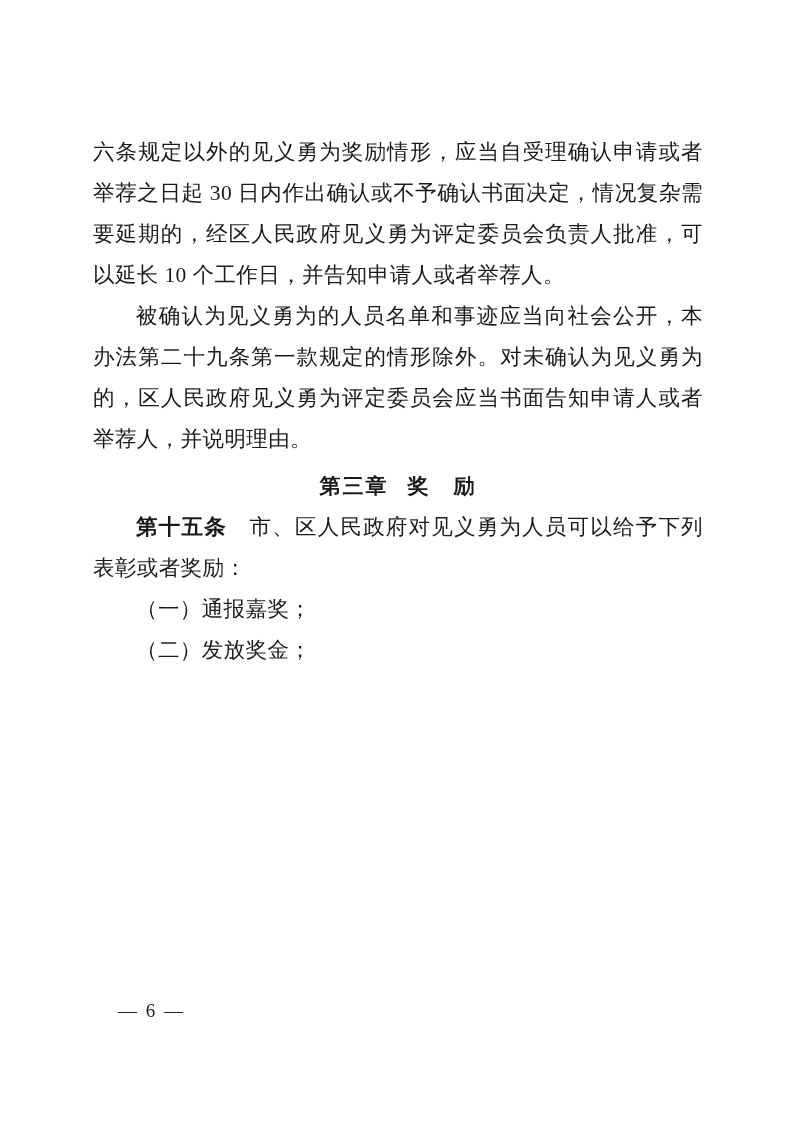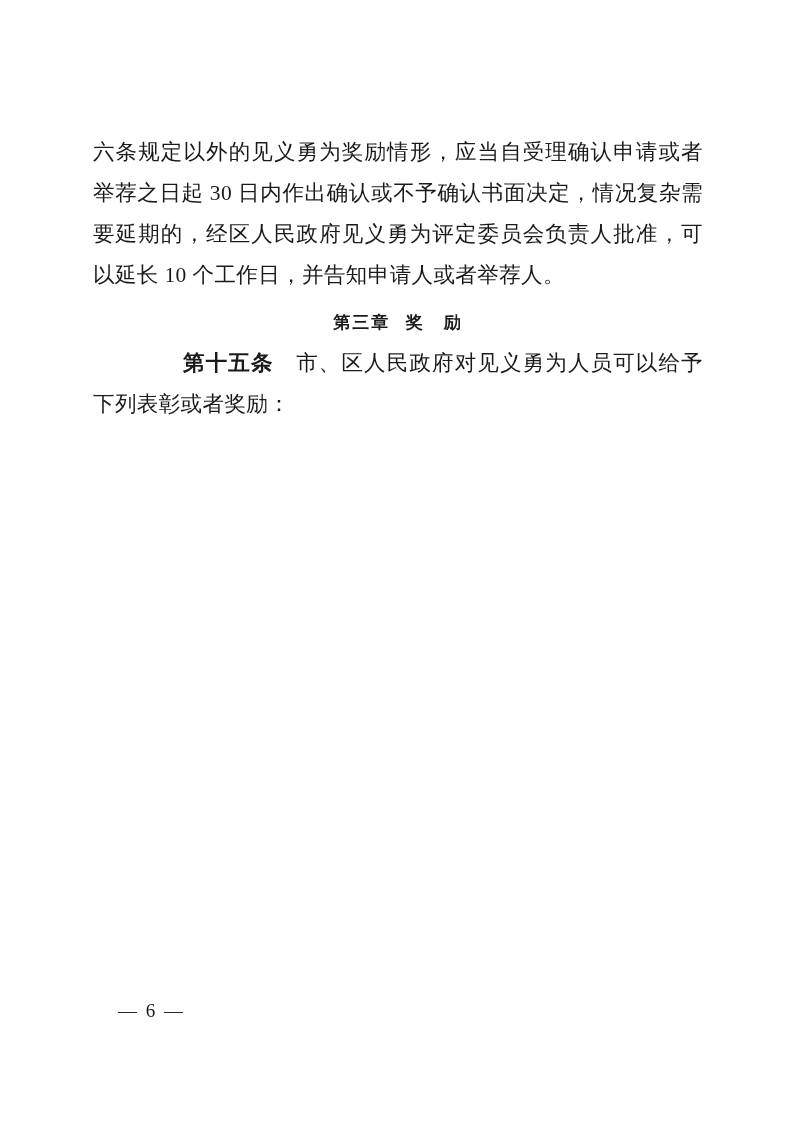--- a/index.html
+++ b/index.html
@@ -35,34 +35,33 @@
     text-align: justify;
     text-justify: inter-ideograph;
     margin: 0 0 0 0;
     letter-spacing: 0.4px;
     font-family: "Liberation Serif", "DejaVu Serif", serif;
   }
   .indent {
     text-indent: 2em;
   }
   .chapter-title {
-    font-size: 17px;
+    font-size: 21px;
     line-height: 41px;
     text-align: center;
     font-weight: bold;
     letter-spacing: 2px;
     margin-top: 6px;
   }
   .chapter-title .gap {
     display: inline-block;
     width: 0.9em;
   }
   .article-lead {
     font-weight: bold;
-    margin-left: 47px;
   }
   .list-item {
     font-size: 21.5px;
     line-height: 41px;
     text-indent: 2em;
     letter-spacing: 0.4px;
   }
   .footer {
     position: absolute;
     left: 118px;
@@ -75,24 +74,27 @@
 </style>
 </head>
 <body>
 
 <div class="page">
   <div class="content">
 
     <p class="para">六条规定以外的见义勇为奖励情形，应当自受理确认申请或者举荐之日起 30 日内作出确认或不予确认书面决定，情况复杂需要延期的，经区人民政府见义勇为评定委员会负责人批准，可以延长 10 个工作日，并告知申请人或者举荐人。</p>
 
 
+    <p class="para indent">被确认为见义勇为的人员名单和事迹应当向社会公开，本办法第二十九条第一款规定的情形除外。对未确认为见义勇为的，区人民政府见义勇为评定委员会应当书面告知申请人或者举荐人，并说明理由。</p>
 
     <div class="chapter-title">
       <span>第三章</span><span class="gap"></span><span>奖　励</span>
     </div>
 
     <p class="para indent"><span class="article-lead">第十五条</span><span>　市、区人民政府对见义勇为人员可以给予下列表彰或者奖励：</span></p>
 
+    <div class="list-item">（一）通报嘉奖；</div>
+    <div class="list-item">（二）发放奖金；</div>
 
   </div>
 
   <div class="footer">— 6 —</div>
 </div>
 
 </body></html>

